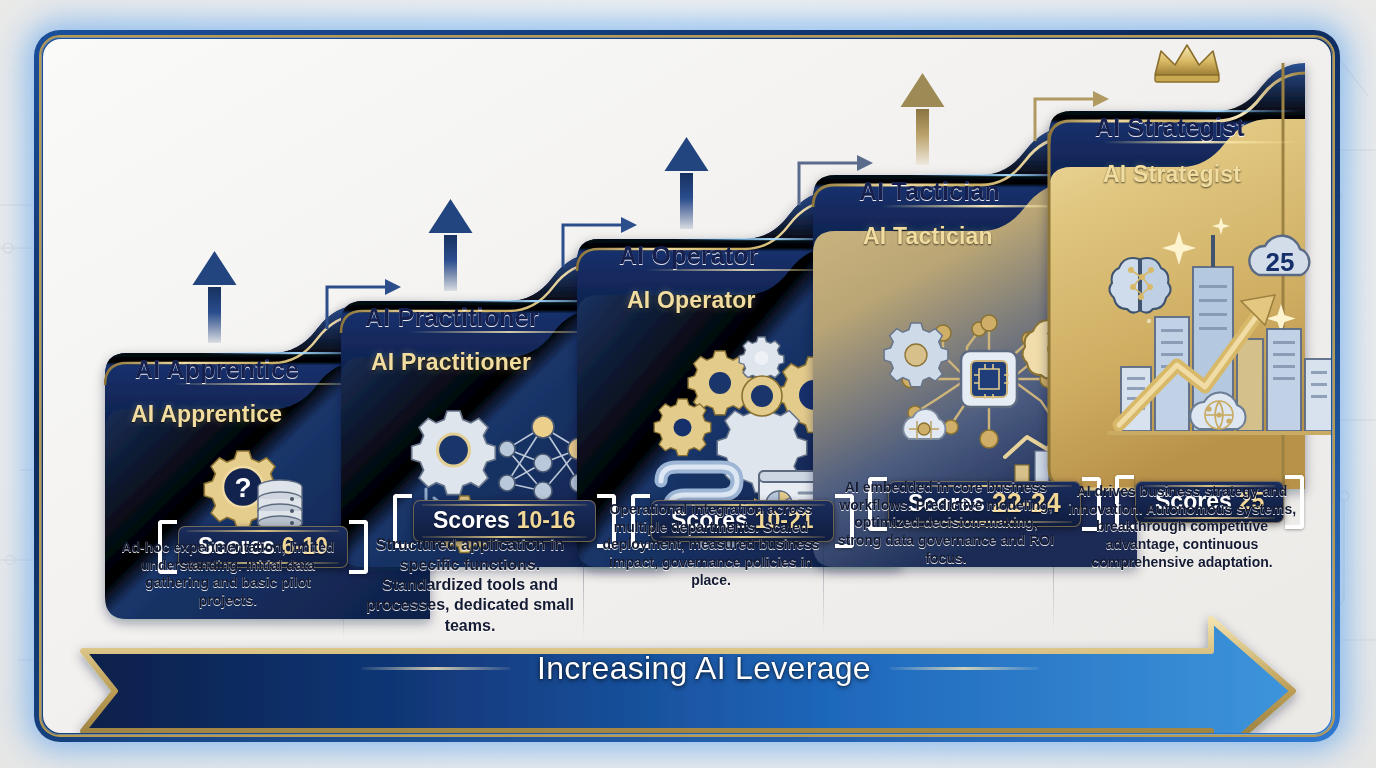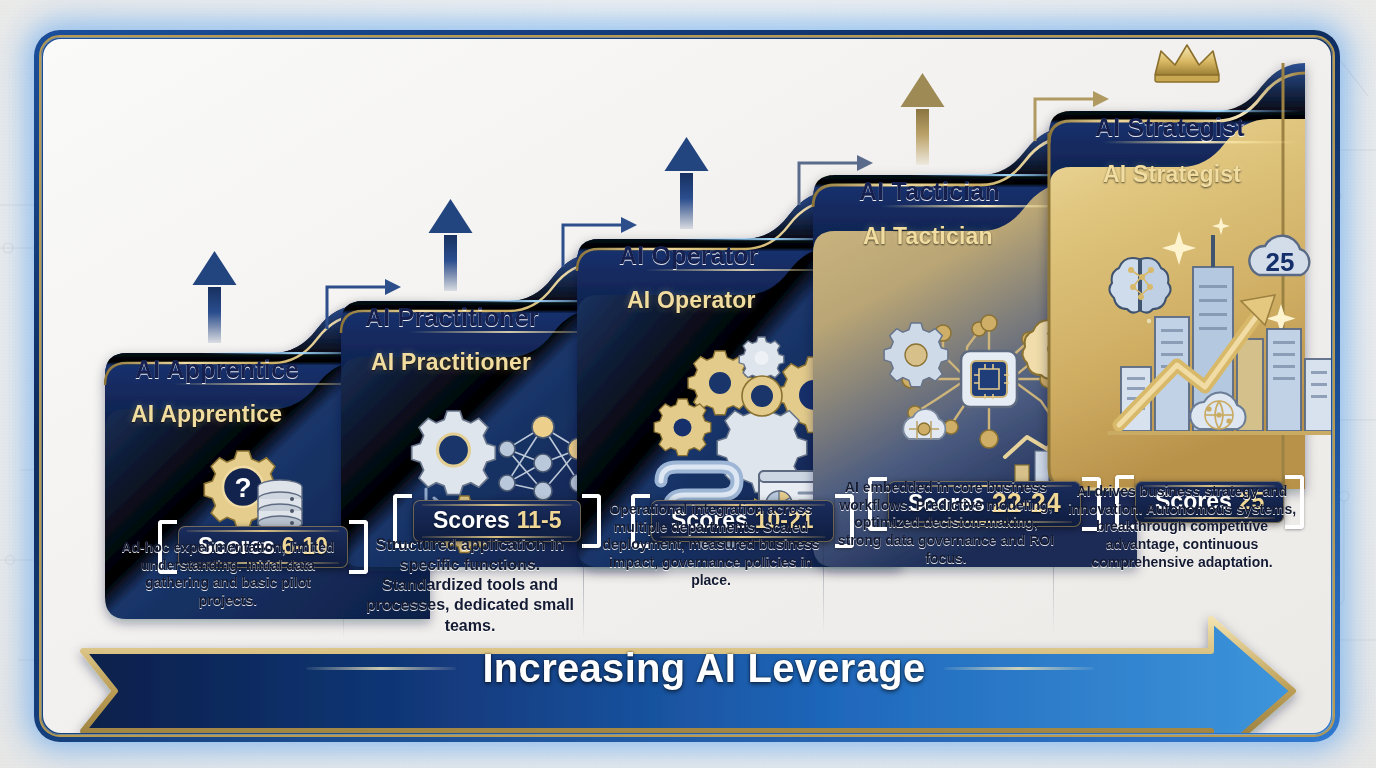--- a/index.html
+++ b/index.html
@@ -61,21 +61,21 @@
 
   
   .desc{position:absolute;text-align:center;color:#141b33;font-weight:bold;
     line-height:1.26;text-shadow:0 1px 0 rgba(255,255,255,.85);}
   .vdiv{position:absolute;width:1px;background:linear-gradient(180deg,rgba(30,40,70,0),rgba(30,40,70,.28),rgba(30,40,70,0));}
 
   
   .banner{position:absolute;left:52px;bottom:22px;width:1210px;height:86px;}
   .banner-text{position:absolute;left:0;top:0;width:100%;height:100%;
     display:flex;align-items:center;justify-content:center;gap:18px;pointer-events:none;}
-  .banner-text .bt{color:#fff;font-weight:bold;font-size:40px;letter-spacing:.3px;
+  .banner-text .bt{color:#fff;font-weight:normal;font-size:32px;letter-spacing:.3px;
     text-shadow:0 2px 4px rgba(0,0,0,.55), 0 0 2px rgba(0,0,0,.7);padding-left:8px;}
   .rule{width:150px;height:3px;background:linear-gradient(90deg,rgba(255,255,255,.05),rgba(235,225,185,.85),rgba(255,255,255,.05));border-radius:2px;}
 </style>
 </head>
 <body>
 
 <div id="stage">
   <div class="grain"></div>
 
   <svg class="circuitbg" width="1376" height="768">
@@ -583,21 +583,21 @@
               <span class="brk l"></span>
             <span class="sc" style="font-size:23px">Scores</span>
             <span class="num" style="font-size:23px">6-10</span>
             <span class="brk r"></span>
             </div>
         </div>
         <div class="badge" style="left:370px; top:461px;">
           <div class="pill">
               <span class="brk l"></span>
             <span class="sc" style="font-size:23px">Scores</span>
-            <span class="num" style="font-size:23px">11-5</span>
+            <span class="num" style="font-size:23px">10-16</span>
             <span class="brk r"></span>
             </div>
         </div>
         <div class="badge" style="left:608px; top:461px;">
           <div class="pill">
               <span class="brk l"></span>
             <span class="sc" style="font-size:23px">Scores</span>
             <span class="num" style="font-size:23px">10-21</span>
             <span class="brk r"></span>
             </div>

